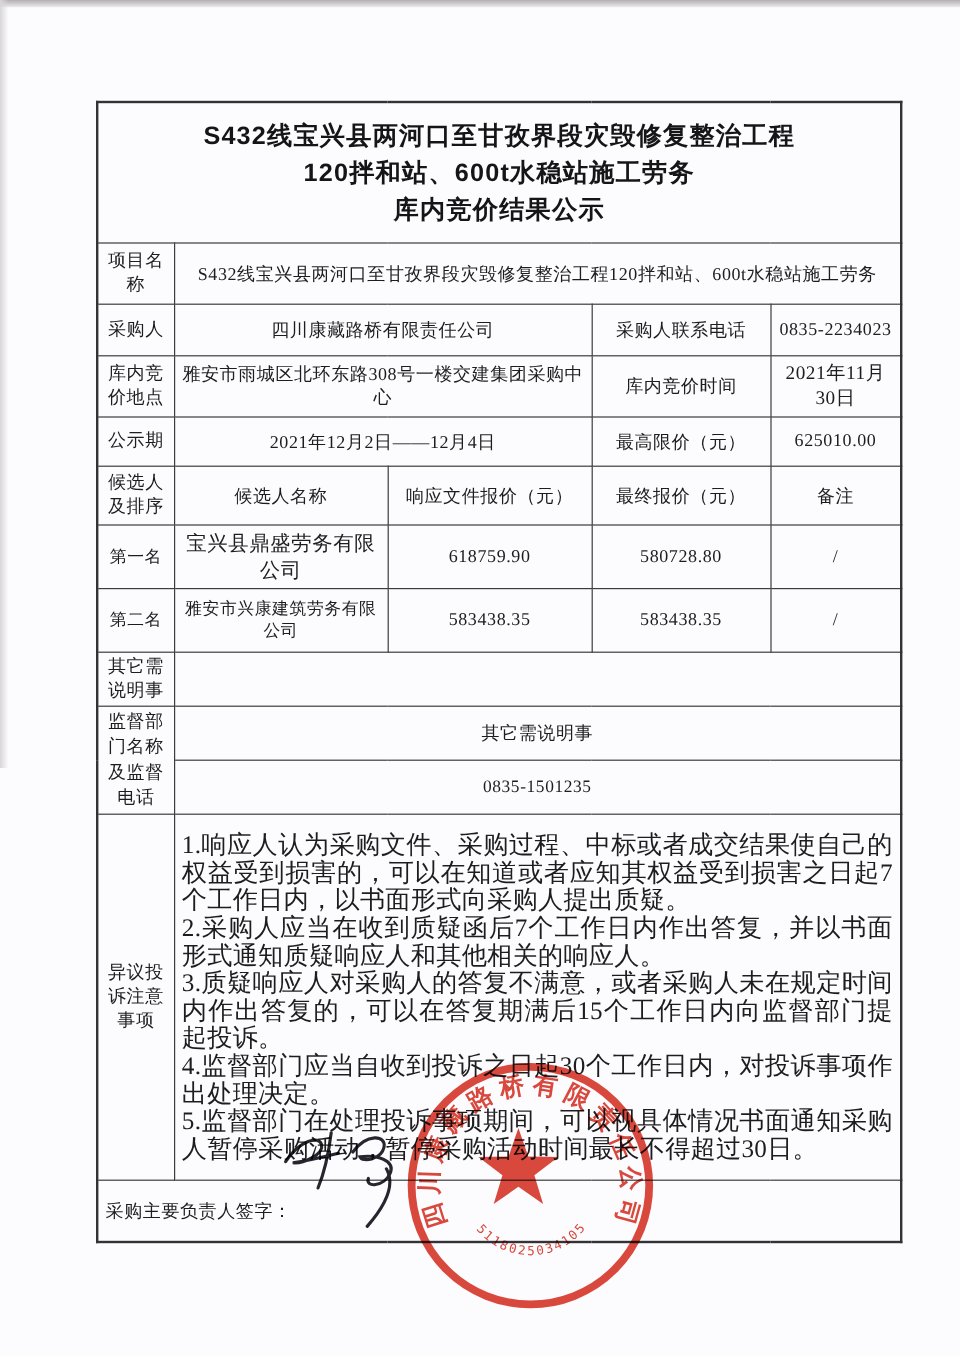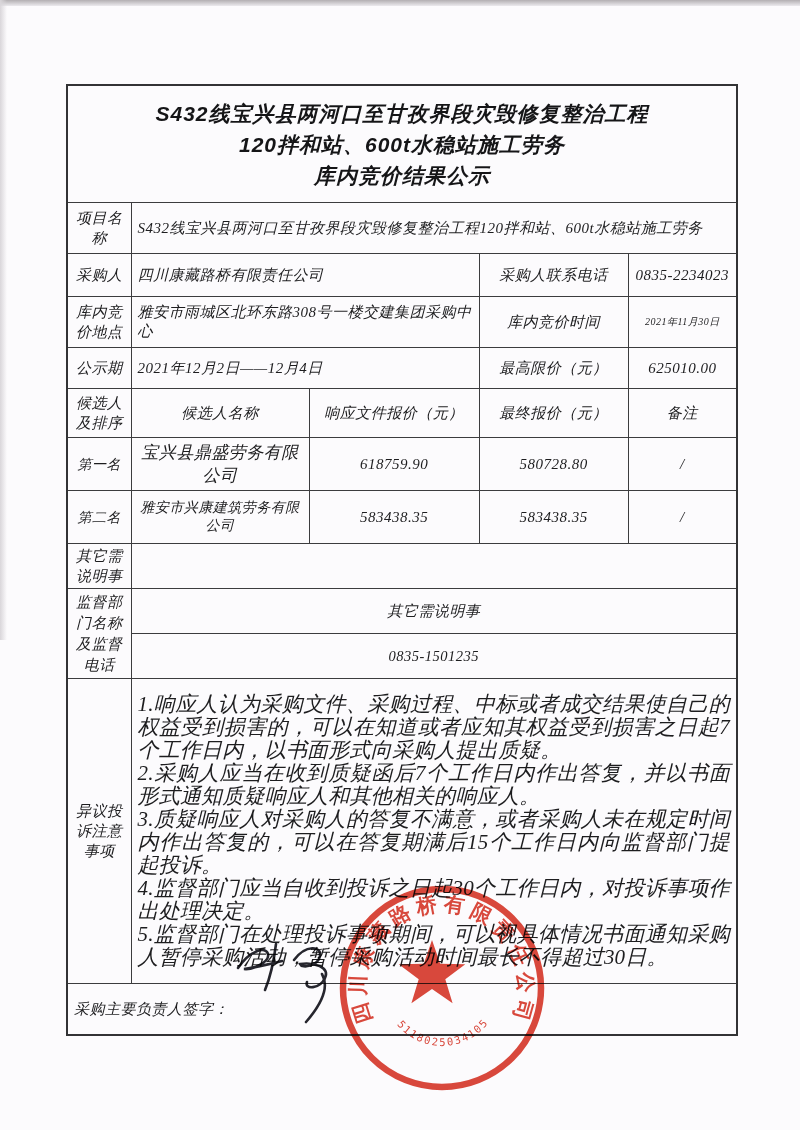--- a/index.html
+++ b/index.html
@@ -7,40 +7,40 @@
     position:relative;width:800px;height:1130px;overflow:hidden;
     background:#fcfbfd;
     font-family:"Liberation Serif","DejaVu Serif",serif;
     color:#1d1d1f;
   }
   .scan-top{position:absolute;top:0;left:0;right:0;height:6px;
     background:linear-gradient(#b3afb2,#eceaee);}
   .scan-left{position:absolute;top:0;left:0;width:7px;height:640px;
     background:linear-gradient(to right,#d9d6da,rgba(252,251,253,0));}
   table.doc{
-    position:absolute;left:66px;top:84px;width:672px;
-    border-collapse:collapse;table-layout:fixed;font-style:italic;
+    position:absolute;left:80px;top:84px;width:672px;
+    border-collapse:collapse;table-layout:fixed;
   }
   table.doc td{
     border:1.6px solid #3c3c3e;
     padding:2px 6px;
     font-size:15px;
     vertical-align:middle;
     letter-spacing:.5px;
     overflow:hidden;
   }
   table.doc{border:2.5px solid #333335;}
   td.title-cell{text-align:center;}
   .title-line{
     font-family:"Liberation Sans","DejaVu Sans",sans-serif;
     font-weight:700;font-size:21px;line-height:31px;letter-spacing:1px;color:#151517;
   }
   td.lbl{padding-left:5px;padding-right:3px;line-height:20px;text-align:center;}
   td.lbl-c{text-align:center;padding-left:4px;padding-right:4px;line-height:21px;}
-  td.val-l{text-align:left;}
+  td.val-l{text-align:center;}
   td.val-c{text-align:center;}
   .num{font-size:13.5px;letter-spacing:.3px;}
   td.notice-cell{padding:6px 10px 6px 8px;}
   .notice-item{font-size:21px;line-height:23px;text-align:justify;letter-spacing:.2px;}
   td.sig-cell{font-size:15.5px;padding-left:8px;margin-left:17px;}
   .stamp{position:absolute;left:332px;top:878px;width:220px;height:220px;
     mix-blend-mode:multiply;opacity:.92;pointer-events:none;}
   .signature{position:absolute;left:224px;top:934px;width:150px;height:95px;
     mix-blend-mode:multiply;pointer-events:none;}
 </style>
@@ -78,21 +78,21 @@
       <td class="lbl" style="height:38px">采购人</td>
       <td class="val-l" colspan="2">四川康藏路桥有限责任公司</td>
       <td class="val-c">采购人联系电话</td>
       <td class="val-c num">0835-2234023</td>
     </tr>
 
     <tr>
       <td class="lbl" style="height:46px">库内竞价地点</td>
       <td class="val-l" colspan="2">雅安市雨城区北环东路308号一楼交建集团采购中心</td>
       <td class="val-c">库内竞价时间</td>
-      <td class="val-c" style="font-size:10px">2021年11月30日</td>
+      <td class="val-c" style="font-size:16px">2021年11月30日</td>
     </tr>
 
     <tr>
       <td class="lbl" style="height:36px">公示期</td>
       <td class="val-l" colspan="2">2021年12月2日——12月4日</td>
       <td class="val-c">最高限价（元）</td>
       <td class="val-c num">625010.00</td>
     </tr>
 
     <tr>

